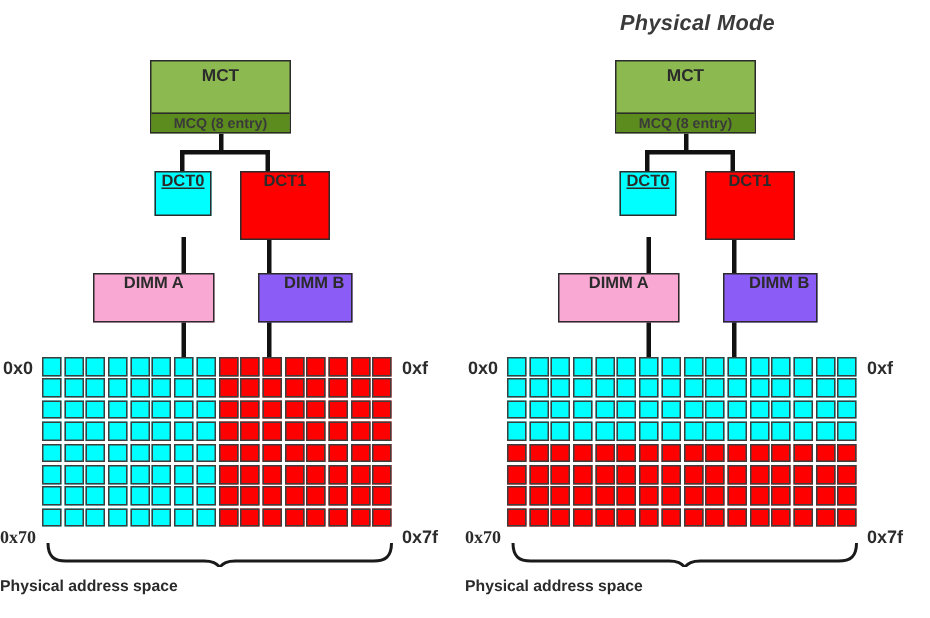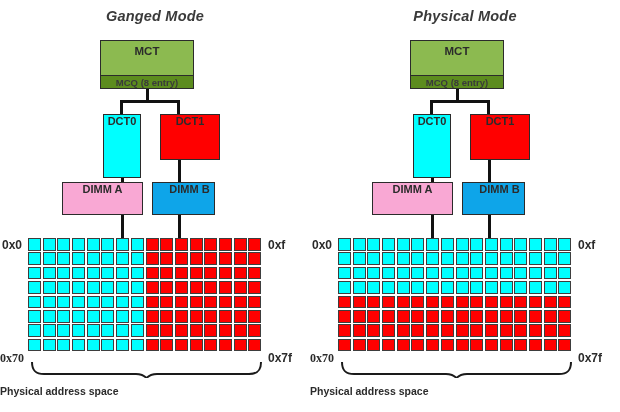--- a/index.html
+++ b/index.html
@@ -75,34 +75,35 @@
     border-top: 1.4px solid #2b2b2b;
     display: flex;
     align-items: center;
     justify-content: center;
     font-size: 9.5px;
     font-weight: bold;
     color: #3a3a3a;
     box-sizing: border-box;
   }
   .dct0 {
-    left: 103px; top: 114px; width: 38px; height: 64px;
+    left: 103px; top: 114px; width: 38px; height: 30px;
     background: #00ffff;
+    text-decoration: underline;
   }
   .dct1 {
     left: 160px; top: 114px; width: 60px; height: 46px;
     background: #ff0000;
   }
   .dimm-a {
     left: 62px; top: 182px; width: 81px; height: 33px;
     background: #f9a8d4;
   }
   .dimm-b {
-    left: 152px; top: 182px; width: 63px; height: 33px;
-    background: #0ea5e9;
+    left: 172px; top: 182px; width: 63px; height: 33px;
+    background: #8b5cf6;
     padding-left: 12px;
   }
 
   
   .line {
     position: absolute;
     background: #111111;
     z-index: 1;
   }
   .vline { width: 3px; }
@@ -170,21 +171,20 @@
     font-size: 10.5px;
     font-weight: bold;
     color: #2b2b2b;
   }
 </style>
 </head>
 <body>
 
 <div class="panel" id="panel-ganged">
 
-  <div class="panel-title">Ganged Mode</div>
 
   <div class="line vline stem-mct"></div>
   <div class="line hline bus-bar"></div>
   <div class="line vline drop-l"></div>
   <div class="line vline drop-r"></div>
   <div class="line vline dct0-dimm"></div>
   <div class="line vline dct1-dimm"></div>
   <div class="line vline dimm-a-grid"></div>
   <div class="line vline dimm-b-grid"></div>
 

